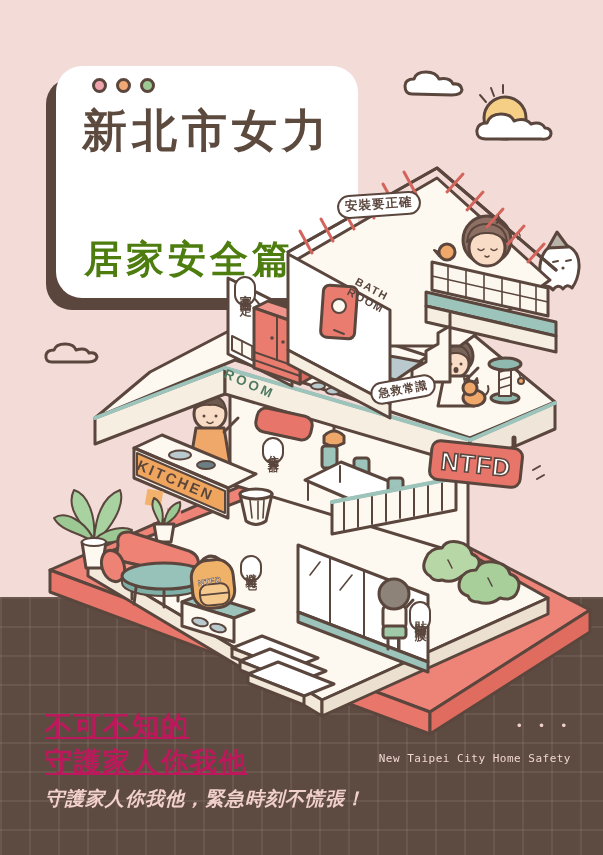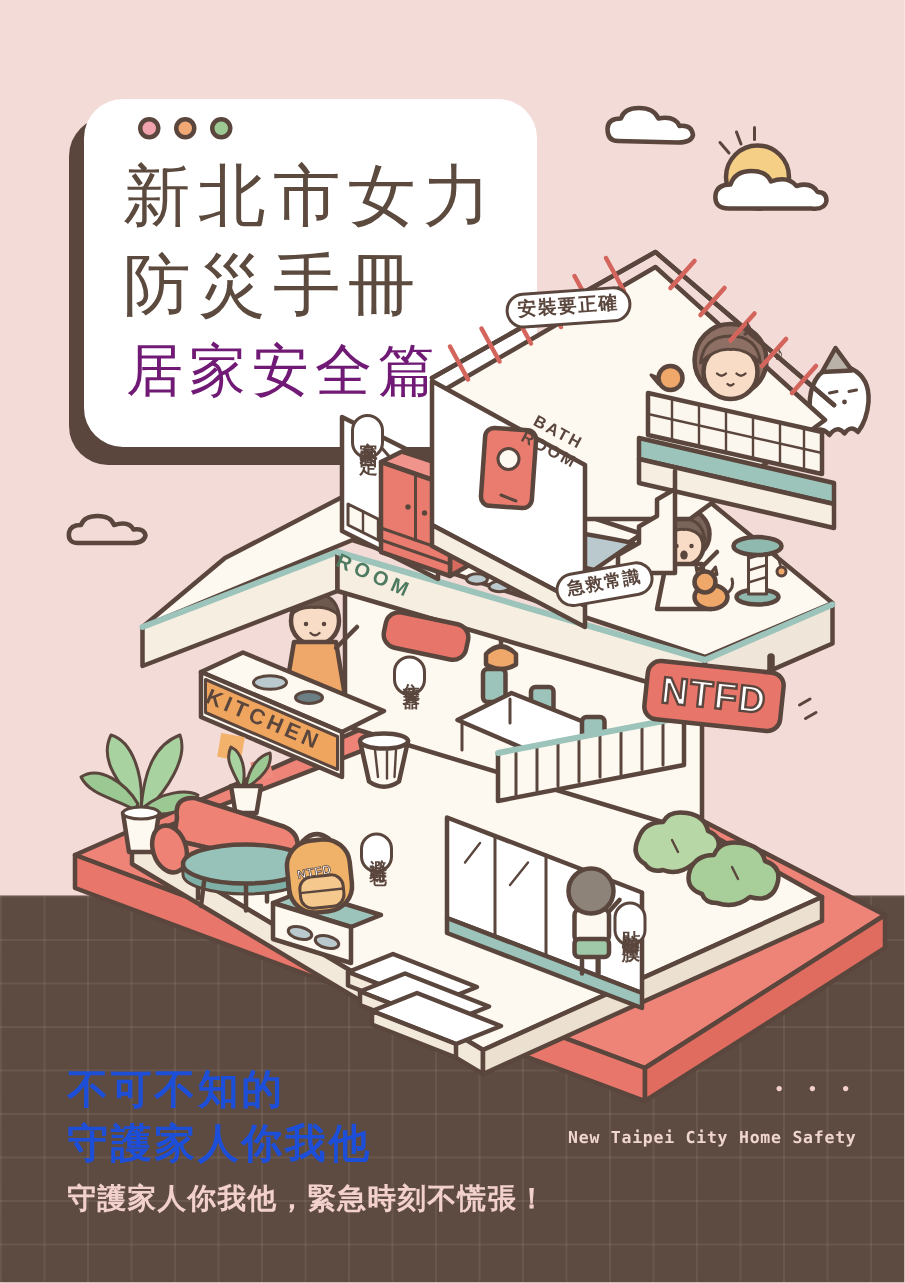--- a/index.html
+++ b/index.html
@@ -11,22 +11,22 @@
     background-image:linear-gradient(to right, rgba(247,226,222,0.08) 1.5px, transparent 1.5px),
                      linear-gradient(to bottom, rgba(247,226,222,0.08) 1.5px, transparent 1.5px);
     background-size:29px 29px;}
 
   
   #card{position:absolute;left:56px;top:66px;width:302px;height:232px;background:#ffffff;border-radius:26px;
     box-shadow:-10px 12px 0 #5a463d;z-index:2;}
   #card-dots{position:absolute;left:36px;top:12px;display:flex;gap:9px;}
   #card-dots span{width:15px;height:15px;border-radius:50%;border:3px solid #5a463d;box-sizing:border-box;display:block;}
   .d1{background:#f0a3ad}.d2{background:#f0a875}.d3{background:#9cc993}
-  #card-title{position:absolute;left:26px;top:36px;font-size:45px;font-weight:400;color:#5d4a3e;line-height:1.3;letter-spacing:5px;}
-  #card-subtitle{position:absolute;left:28px;top:156px;font-size:38px;font-weight:400;color:#701a75;letter-spacing:4px;}
+  #card-title{position:absolute;left:26px;top:36px;font-size:45px;font-weight:700;color:#5d4a3e;line-height:1.3;letter-spacing:5px;}
+  #card-subtitle{position:absolute;left:28px;top:168px;font-size:38px;font-weight:700;color:#4d7c0f;letter-spacing:4px;}
 
   
   #scene{position:absolute;left:0;top:0;z-index:3;}
   #scene path,#scene rect,#scene circle,#scene ellipse,#scene line,#scene polyline,#scene polygon
     {stroke:#5a463d;stroke-width:3;stroke-linejoin:round;stroke-linecap:round;}
   #scene .thin{stroke-width:2;}
   #scene .vthin{stroke-width:1.6;}
   #scene .thick{stroke-width:5;}
   #scene .nostroke{stroke:none;}
   #scene .stripe{stroke:#d4655c;stroke-width:3;}
@@ -42,42 +42,41 @@
   #sign-kitchen-text{left:141px;top:457px;transform:rotate(23deg);transform-origin:0 0;font-size:14.5px;letter-spacing:2.5px;color:#5a463d;}
   #sign-bathroom-text{left:357px;top:274px;transform:rotate(28deg);transform-origin:0 0;font-size:11px;line-height:1.15;letter-spacing:1.5px;text-align:center;}
   #sign-room-text{left:228px;top:366px;transform:rotate(24deg);transform-origin:0 0;font-size:13.5px;letter-spacing:3px;color:#4e7a62;}
   #sign-ntfd{left:429px;top:443px;width:94px;height:42px;transform:rotate(6deg);background:#e8756a;border:3px solid #5a463d;
     border-radius:10px;display:flex;align-items:center;justify-content:center;box-sizing:border-box;}
   #sign-ntfd span{font-size:25px;font-weight:900;color:#ffffff;letter-spacing:1px;-webkit-text-stroke:1.6px #5a463d;}
   #backpack-label{left:198px;top:577px;transform:rotate(-10deg);font-size:8px;font-weight:900;color:#ffffff;letter-spacing:0.5px;
     -webkit-text-stroke:0.5px #5a463d;}
 
   
-  #footer-headline{left:45px;top:708px;font-size:27px;font-weight:900;color:#1d4ed8;line-height:1.35;letter-spacing:2px;}
-  #footer-tagline{left:45px;top:786px;font-size:19px;font-weight:900;color:#f2d0cb;letter-spacing:1px;}
+  #footer-headline{left:45px;top:708px;font-size:27px;font-weight:900;color:#be185d;line-height:1.35;letter-spacing:2px;text-decoration:underline;}
+  #footer-tagline{left:45px;top:786px;font-size:19px;font-weight:900;color:#f2d0cb;letter-spacing:1px;font-style:italic;}
   #footer-dots{right:30px;top:718px;font-size:13px;color:#f2d0cb;letter-spacing:7px;}
   #footer-en{right:32px;top:748px;text-align:center;font-family:"DejaVu Sans Mono",monospace;font-size:11px;
-    color:#f0d5d0;line-height:2.05;letter-spacing:0.5px;font-weight:bold;}
+    color:#f0d5d0;line-height:2.05;letter-spacing:0.5px;}
 </style>
 </head>
 <body>
 
 <div id="poster">
 
   <div id="footer-band"></div>
 
   <div id="card">
     <div id="card-dots">
       <span class="d1"></span>
       <span class="d2"></span>
       <span class="d3"></span>
     </div>
     <div id="card-title">
       <div>新北市女力</div>
-      <div>防災手冊</div>
     </div>
     <div id="card-subtitle">居家安全篇</div>
   </div>
 
   <svg id="scene" width="603" height="855" viewBox="0 0 603 855">
 
     <g>
       <path d="M412,94 Q405,94 405,86 Q405,79 414,79 Q416,72 426,72 Q436,72 439,79 Q450,77 453,84 Q461,83 462,90 Q461,95 452,95 Z" fill="#ffffff"></path>
     </g>
     <g>

